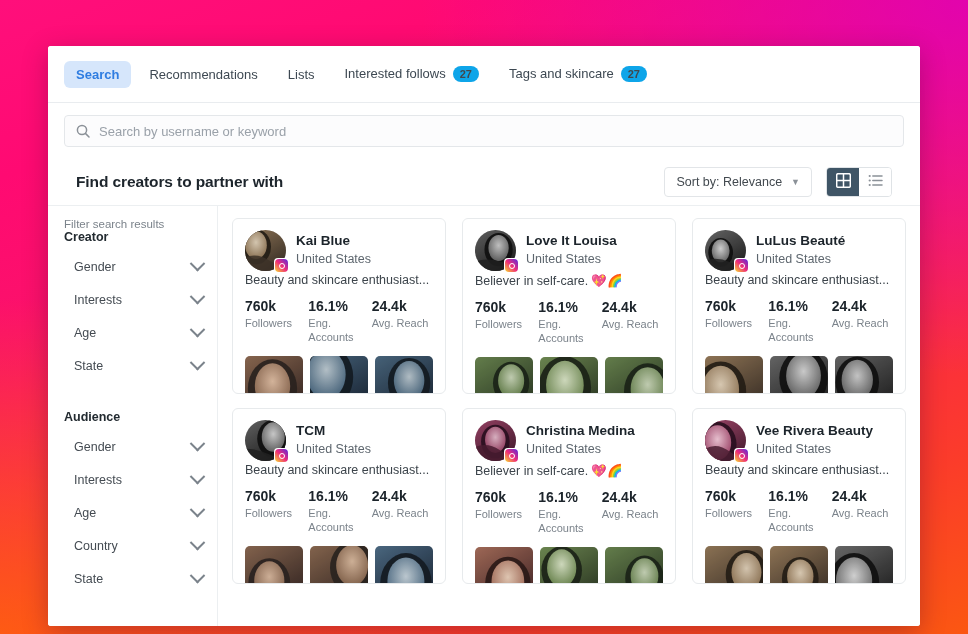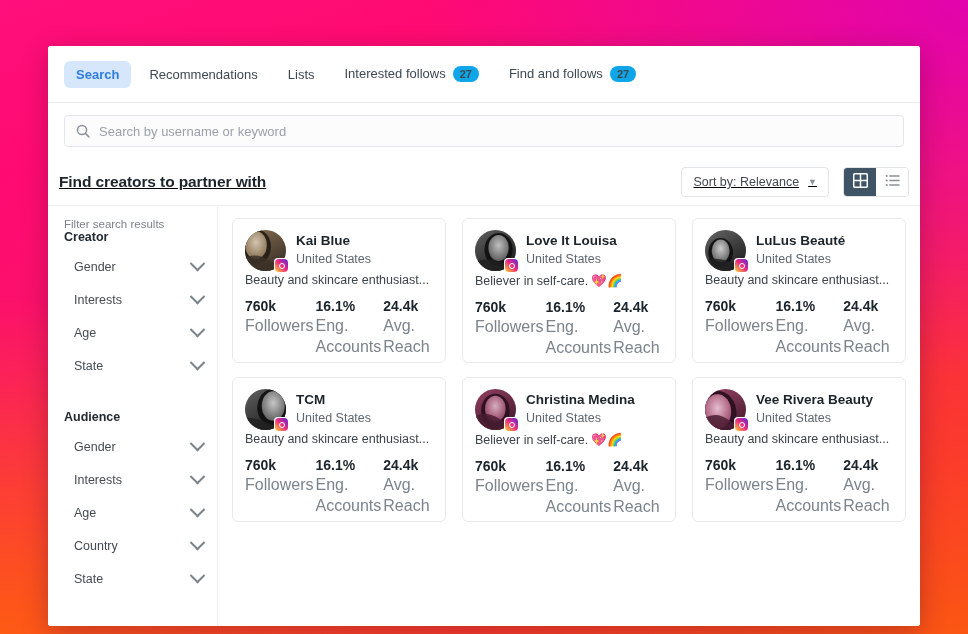--- a/index.html
+++ b/index.html
@@ -113,24 +113,23 @@
     color: #2d3237;
     width: 100%;
   }
   .search-input::placeholder { color: #9aa1a9; }
 
   
   .titlerow {
     flex: 0 0 47px;
     display: flex;
     align-items: center;
-    padding: 0 11px;
+    padding: 0 28px;
     border-bottom: 1px solid #eceff1;
     background: #fff;
-    text-decoration: underline;
   }
   .page-title {
     font-size: 15.5px;
     font-weight: bold;
     color: #1d252c;
     letter-spacing: -0.1px;
   }
   .titlerow-right {
     margin-left: auto;
     display: flex;
@@ -219,21 +218,21 @@
     gap: 14px 16px;
     align-content: start;
     overflow: hidden;
   }
 
   .card {
     border: 1px solid #e7eaec;
     border-radius: 6px;
     background: #fff;
     padding: 11px 12px 12px 12px;
-    height: 145px;
+    height: 176px;
     overflow: hidden;
   }
 
   .card-head { display: flex; align-items: center; gap: 10px; }
   .avatar-wrap { position: relative; flex: 0 0 auto; }
   .avatar {
     width: 41px; height: 41px;
     border-radius: 50%;
     overflow: hidden;
     display: block;
@@ -288,21 +287,21 @@
     grid-template-columns: 1fr 1fr 1fr;
     gap: 0 2px;
   }
   .stat-val {
     font-size: 14px;
     font-weight: bold;
     color: #1c242b;
     line-height: 1.3;
   }
   .stat-lbl {
-    font-size: 16px;
+    font-size: 11px;
     color: #7b838b;
     line-height: 1.3;
     margin-top: 1px;
   }
 
   .thumbs {
     margin-top: 11px;
     display: grid;
     grid-template-columns: 1fr 1fr 1fr;
     gap: 7px;
@@ -329,21 +328,21 @@
         <span>Recommendations</span>
       </div>
       <div class="tab">
         <span>Lists</span>
       </div>
       <div class="tab">
         <span>Interested follows</span>
         <span class="tab-badge">27</span>
       </div>
       <div class="tab">
-        <span>Find and follows</span>
+        <span>Tags and skincare</span>
         <span class="tab-badge">27</span>
       </div>
     </div>
 
   <div class="searchrow">
     <div class="searchbox">
       <span>
         <svg width="14" height="14" viewBox="0 0 14 14">
           <circle cx="6" cy="6" r="4.6" fill="none" stroke="#8b9198" stroke-width="1.5"></circle>
           <line x1="9.4" y1="9.4" x2="13" y2="13" stroke="#8b9198" stroke-width="1.5" stroke-linecap="round"></line>

